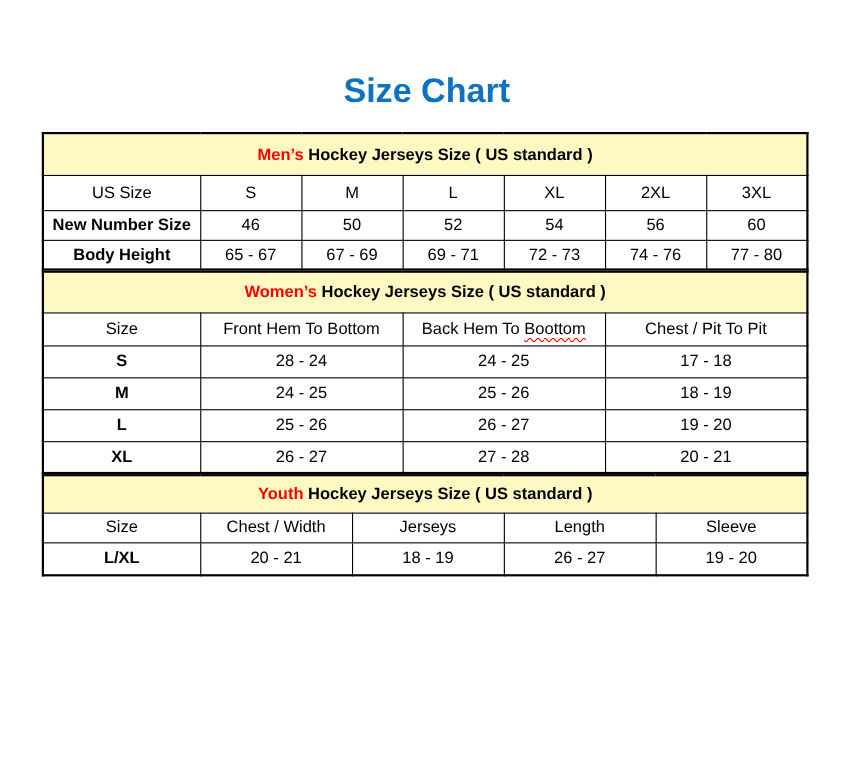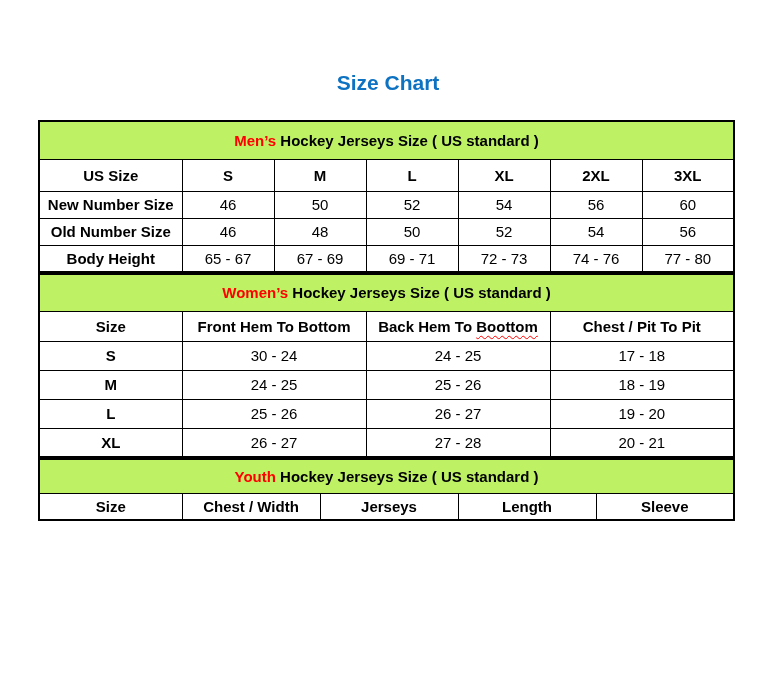--- a/index.html
+++ b/index.html
@@ -12,21 +12,21 @@
     height: 692px;
     overflow: hidden;
     font-family: "Liberation Sans", sans-serif;
     color: #000000;
   }
   .page-title {
     margin: 0;
     padding-top: 66px;
     height: 34px;
     text-align: center;
-    font-size: 21px;
+    font-size: 31px;
     line-height: 34px;
     font-weight: bold;
     color: #0D72C2;
     letter-spacing: 0px;
   }
   .tables-wrap {
     margin-top: 20px;
   }
   table.sizes {
     border-collapse: collapse;
@@ -39,28 +39,28 @@
     border: 1px solid #000000;
     text-align: center;
     vertical-align: middle;
     padding: 0;
     font-size: 15px;
     color: #000000;
     overflow: hidden;
     white-space: nowrap;
   }
   td.banner {
-    background: #bef264;
+    background: #fef9c3;
     font-weight: bold;
     font-size: 17.5px;
     border-bottom: 2px solid #000000;
     border-top: 2px solid #000000;
   }
   .banner .hl { color: #FF0000; }
-  table.sizes th { font-weight: bold; }
+  table.sizes th { font-weight: normal; }
   td.lbl { font-weight: bold; }
   td.lbl-b { font-weight: bold; }
   .sp-err {
     text-decoration-line: underline;
     text-decoration-style: wavy;
     text-decoration-color: #FF0000;
     text-decoration-thickness: 1px;
     text-underline-offset: 3px;
   }
   
@@ -107,29 +107,20 @@
     <tr class="r-data">
       <td class="lbl">New Number Size</td>
       <td>46</td>
       <td>50</td>
       <td>52</td>
       <td>54</td>
       <td>56</td>
       <td>60</td>
     </tr>
     <tr class="r-data">
-      <td class="lbl">Old Number Size</td>
-      <td>46</td>
-      <td>48</td>
-      <td>50</td>
-      <td>52</td>
-      <td>54</td>
-      <td>56</td>
-    </tr>
-    <tr class="r-data">
       <td class="lbl">Body Height</td>
       <td>65 - 67</td>
       <td>67 - 69</td>
       <td>69 - 71</td>
       <td>72 - 73</td>
       <td>74 - 76</td>
       <td>77 - 80</td>
     </tr>
   </tbody>
     </table>
@@ -146,21 +137,21 @@
       <td class="banner" colspan="4"><span class="hl">Women’s</span> <span>Hockey Jerseys Size ( US standard )</span></td>
     </tr>
     <tr class="r-head">
       <th>Size</th>
       <th>Front Hem To Bottom</th>
       <th><span>Back Hem To </span><span class="sp-err">Boottom</span></th>
       <th>Chest / Pit To Pit</th>
     </tr>
     <tr class="r-data">
       <td class="lbl-b">S</td>
-      <td>30 - 24</td>
+      <td>28 - 24</td>
       <td>24 - 25</td>
       <td>17 - 18</td>
     </tr>
     <tr class="r-data">
       <td class="lbl-b">M</td>
       <td>24 - 25</td>
       <td>25 - 26</td>
       <td>18 - 19</td>
     </tr>
     <tr class="r-data">
@@ -190,16 +181,23 @@
         <tr class="r-banner">
       <td class="banner" colspan="5"><span class="hl">Youth</span> <span>Hockey Jerseys Size ( US standard )</span></td>
     </tr>
     <tr class="r-head">
       <th>Size</th>
       <th>Chest / Width</th>
       <th>Jerseys</th>
       <th>Length</th>
       <th>Sleeve</th>
     </tr>
+    <tr class="r-data">
+      <td class="lbl-b">L/XL</td>
+      <td>20 - 21</td>
+      <td>18 - 19</td>
+      <td>26 - 27</td>
+      <td>19 - 20</td>
+    </tr>
   </tbody>
     </table>
 
 </div>
 
 </body></html>

